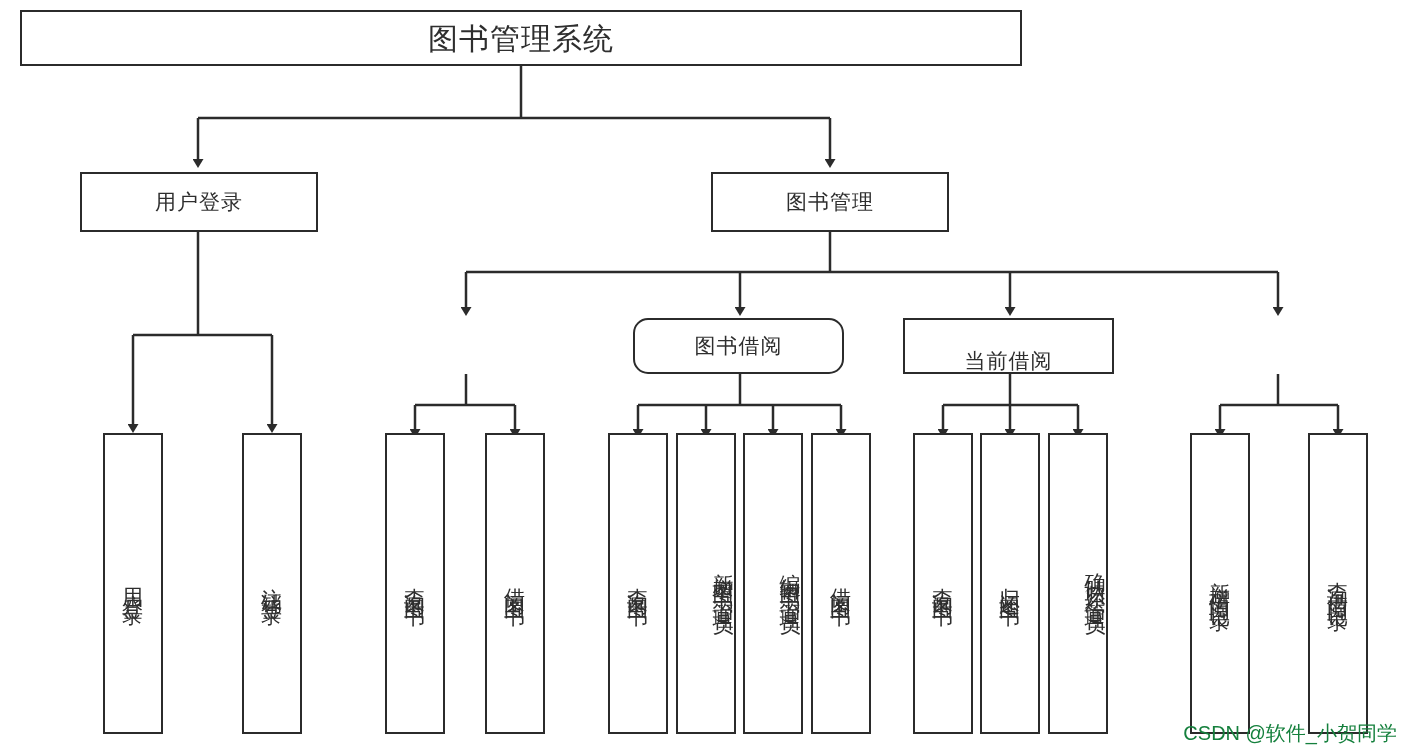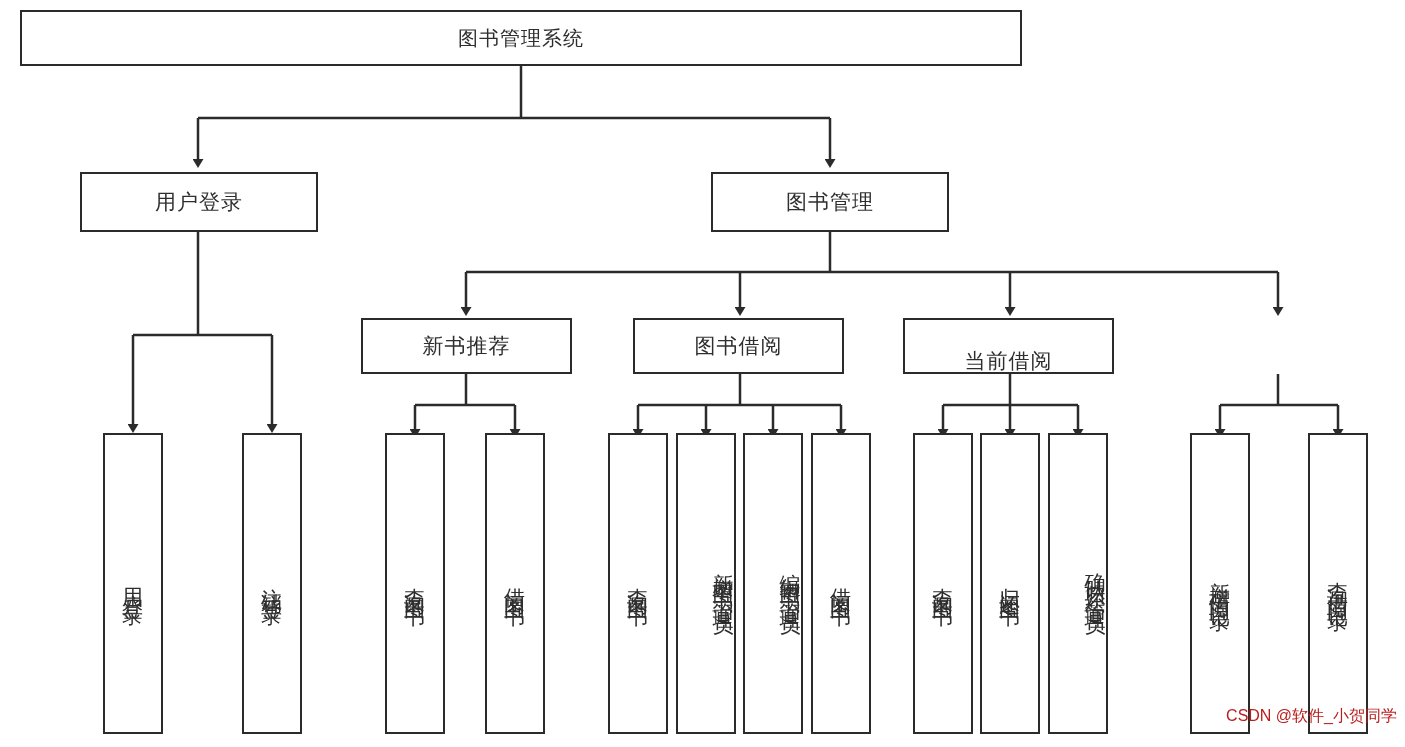--- a/index.html
+++ b/index.html
@@ -37,43 +37,43 @@
     color: #2e2e2e;
     z-index: 2;
   }
   .node.horiz {
     font-size: 21px;
     letter-spacing: 1px;
     line-height: 1.1;
     white-space: nowrap;
   }
   .node.root {
-    font-size: 20px;
+    font-size: 30px;
   }
   .node.vert {
     writing-mode: vertical-rl;
     text-orientation: upright;
     font-size: 21px;
     letter-spacing: 6px;
     line-height: 1;
     padding: 8px 0 10px 0;
     white-space: nowrap;
   }
   .node.vert.align-start {
     align-items: flex-start;
   }
   .node.vert.align-center {
     align-items: center;
   }
   .watermark {
     position: absolute;
     right: 8px;
-    bottom: 20px;
-    font-size: 16px;
-    color: #b91c1c;
+    bottom: 0;
+    font-size: 20px;
+    color: #15803d;
     z-index: 5;
     white-space: nowrap;
     font-family: "Liberation Sans", "DejaVu Sans", sans-serif;
   }
 </style>
 </head>
 <body>
 
 <div id="canvas">
 
@@ -131,24 +131,21 @@
     <span>图书管理系统</span>
   </div>
 
   <div class="node horiz" style="left:80px; top:172px; width:238px; height:60px;">
     <span>用户登录</span>
   </div>
   <div class="node horiz" style="left:711px; top:172px; width:238px; height:60px;">
     <span>图书管理</span>
   </div>
 
-  <div class="node horiz" style="left:361px; top:318px; width:211px; height:56px;">
-    <span>新书推荐</span>
-  </div>
-  <div class="node horiz" style="left:633px; top:318px; width:211px; height:56px;">
+  <div class="node horiz" style="left:633px; top:318px; width:211px; height:56px;border-radius:15px;">
     <span>图书借阅</span>
   </div>
   <div class="node horiz" style="left:903px; top:318px; width:211px; height:56px;align-items:flex-end;">
     <span>当前借阅</span>
   </div>
 
   <div class="node vert align-center" style="left:103px; top:433px; width:60px; height:301px;">
     <span>用户登录</span>
   </div>
   <div class="node vert align-center" style="left:242px; top:433px; width:60px; height:301px;">

